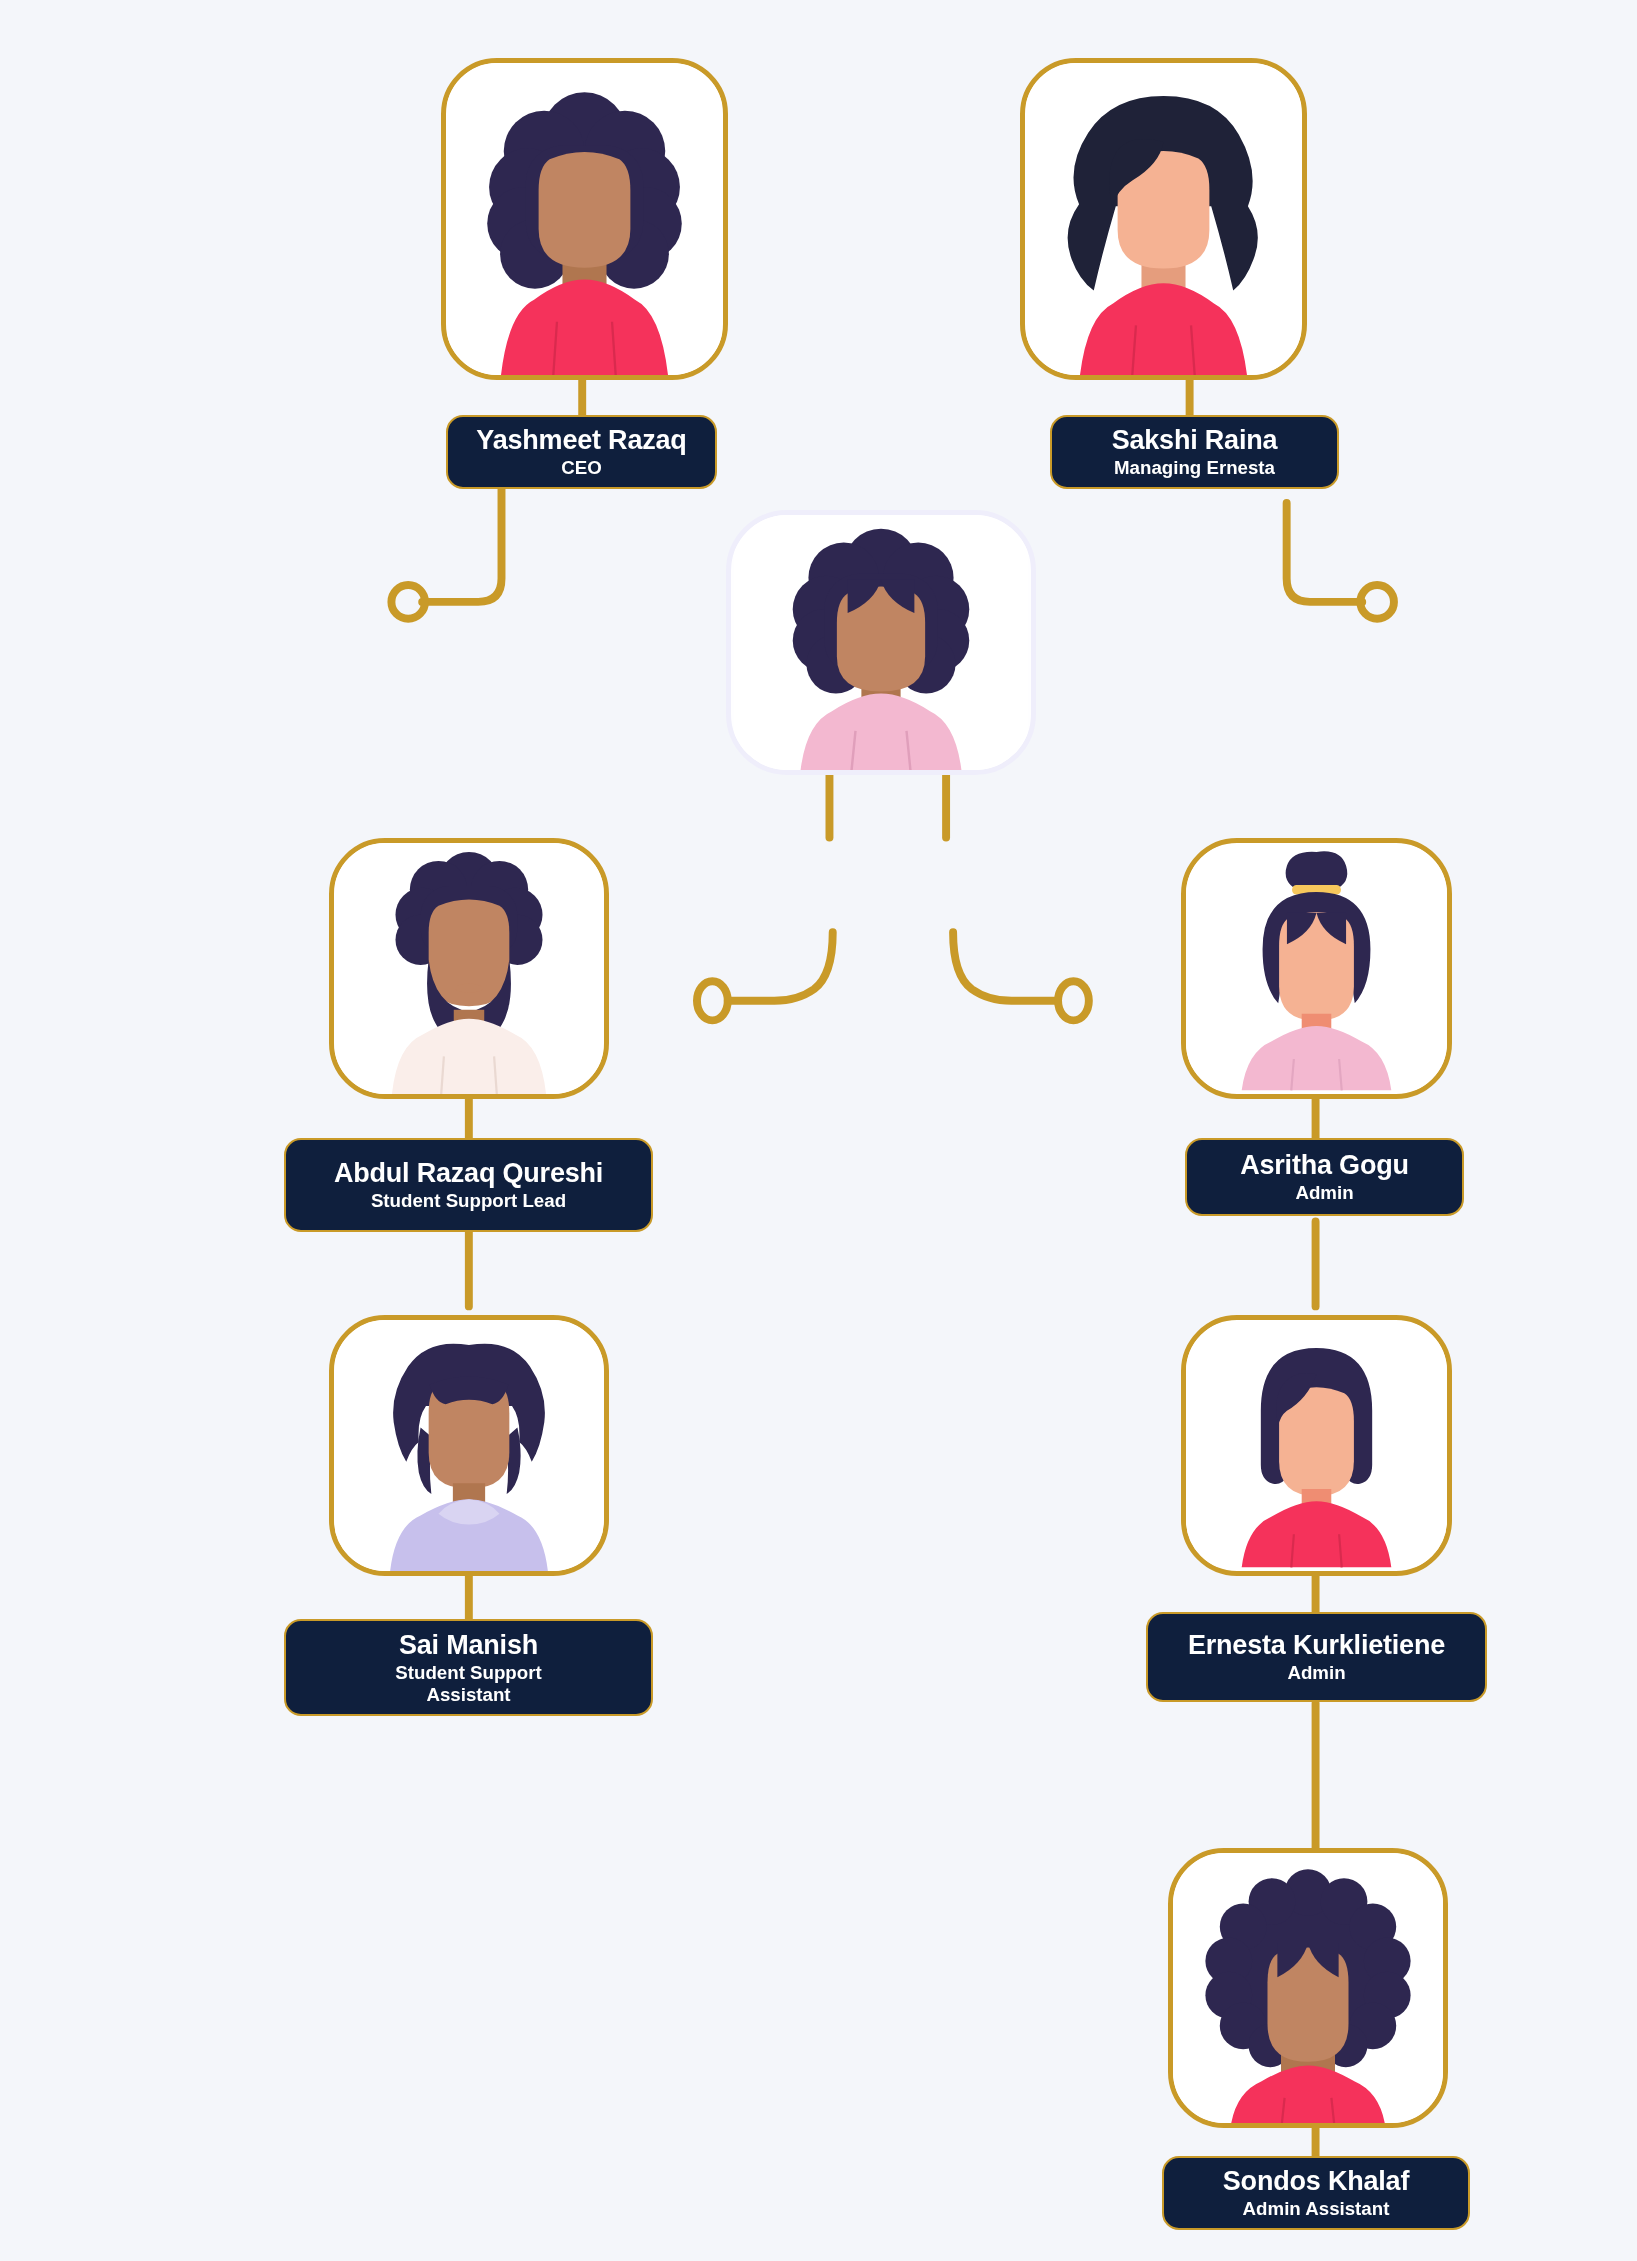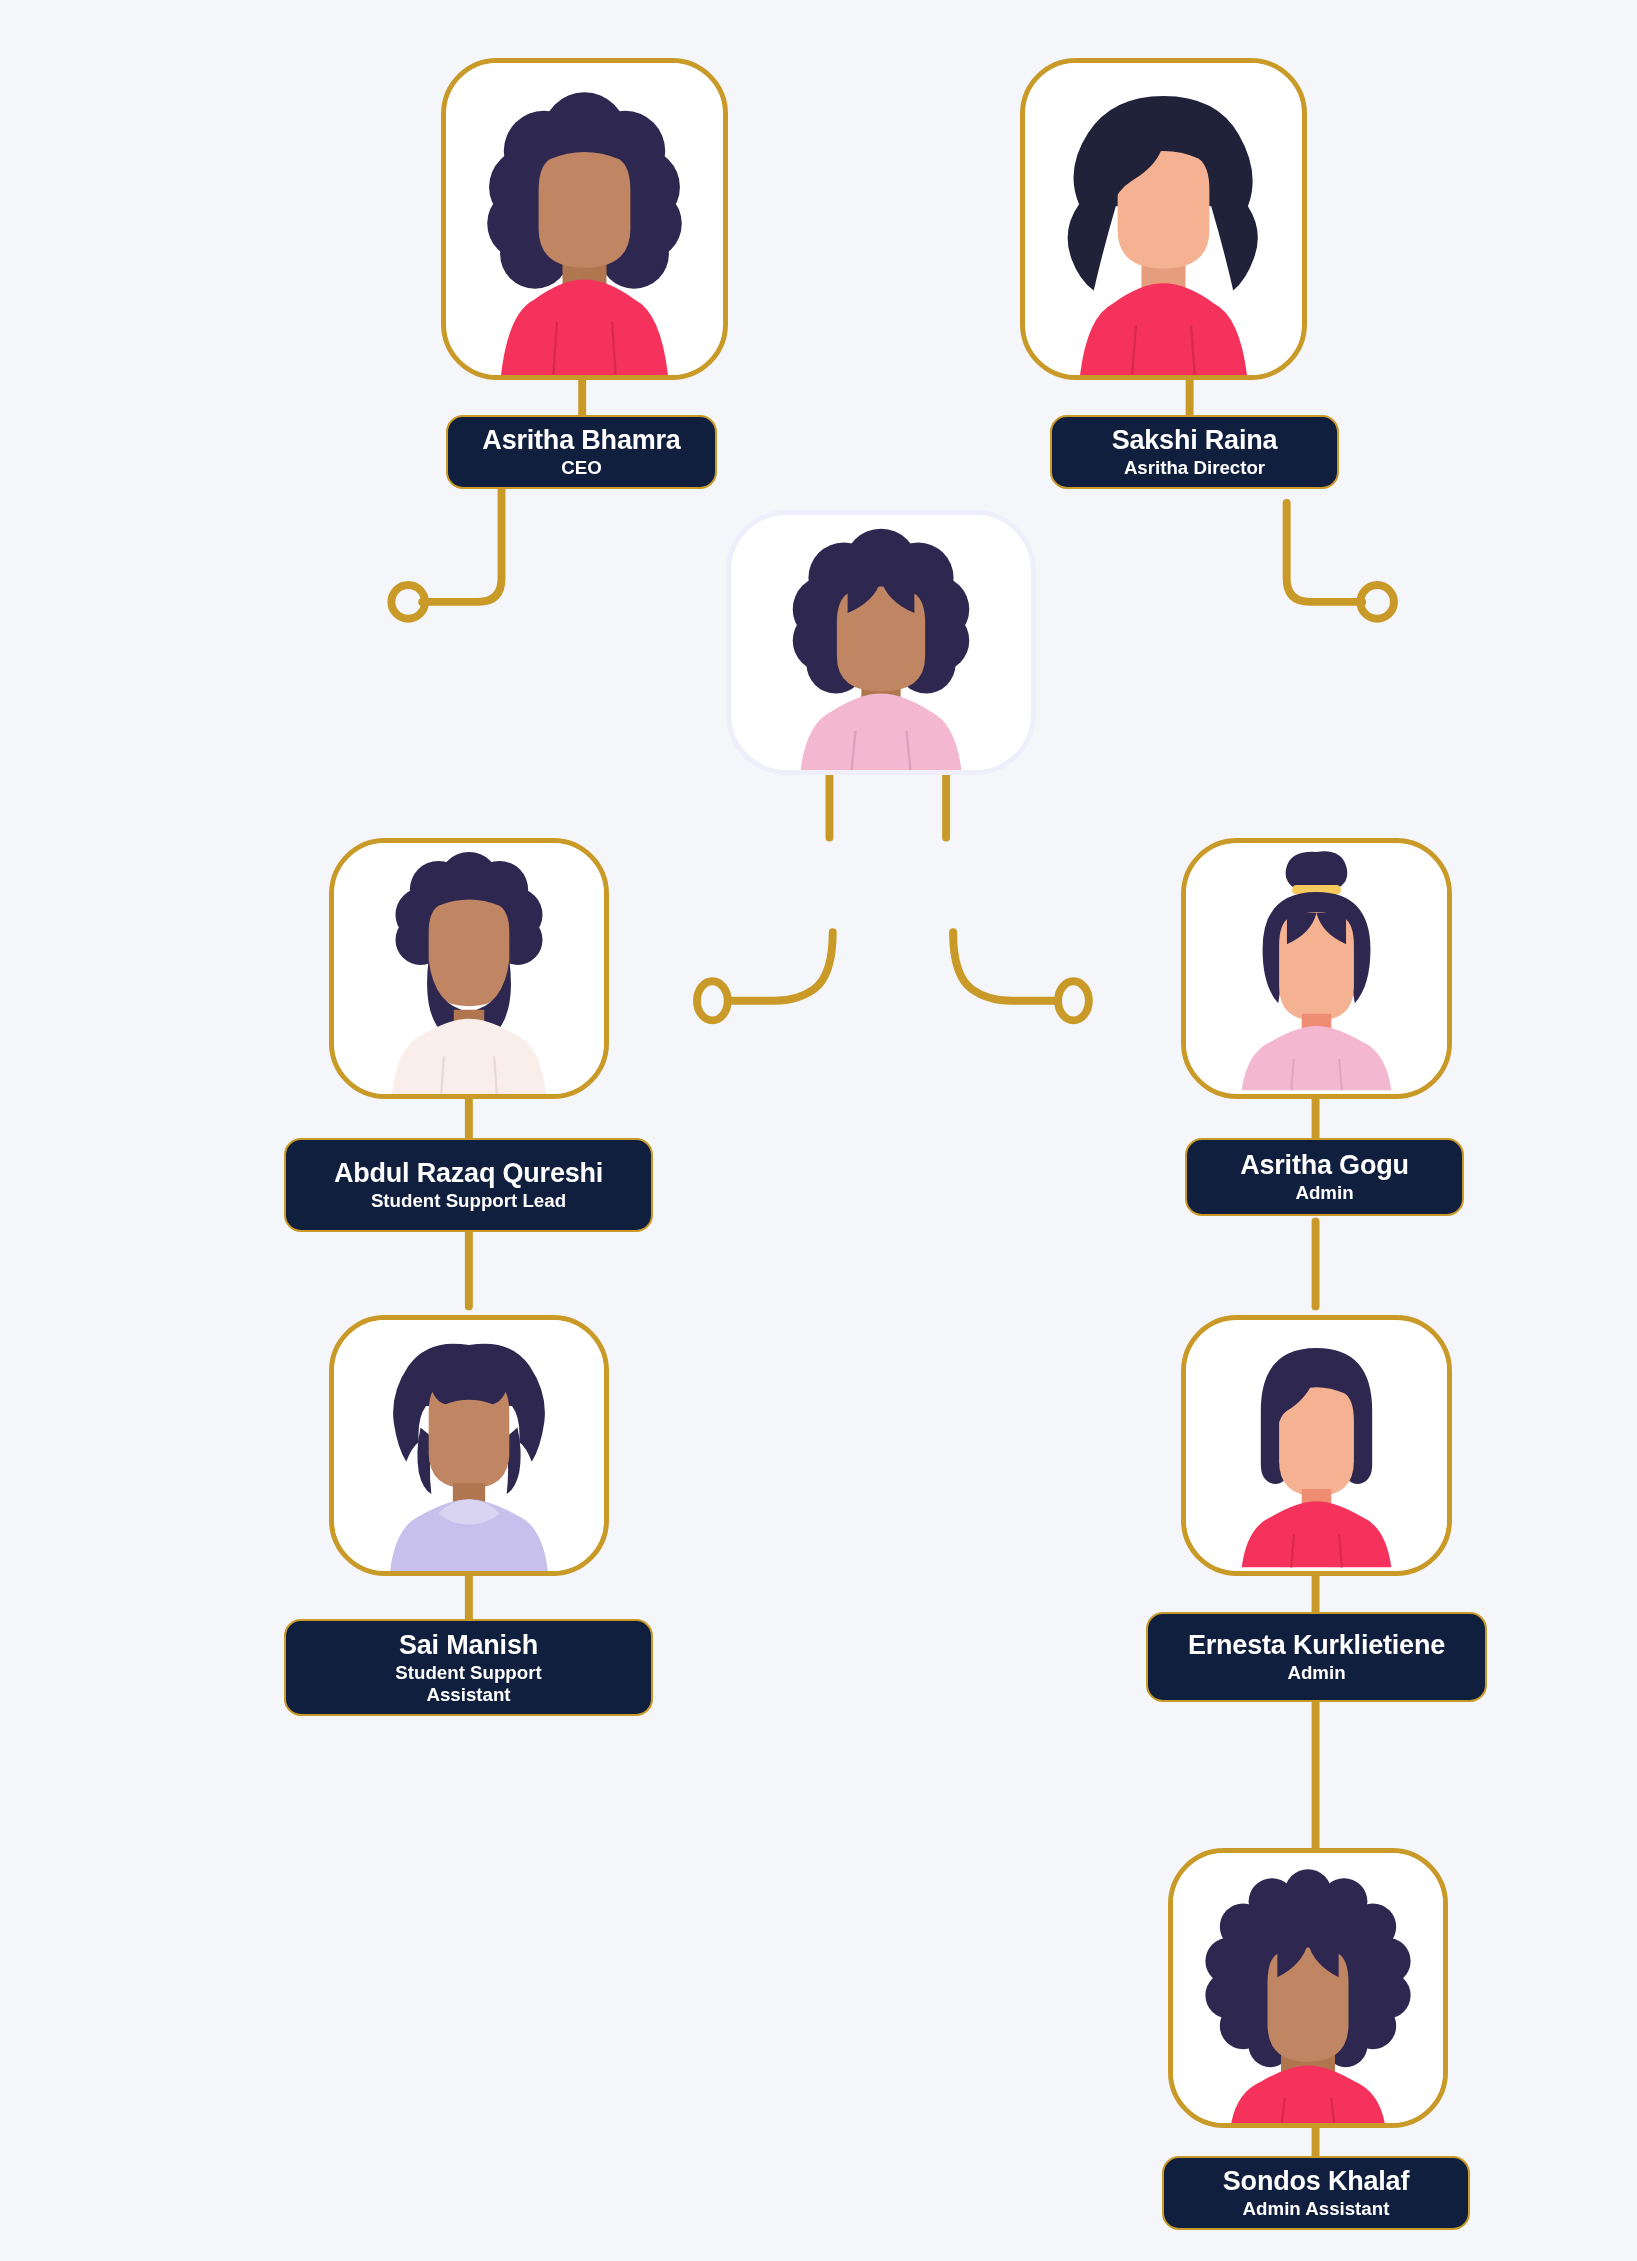--- a/index.html
+++ b/index.html
@@ -265,27 +265,27 @@
       <path d="M120 188 h60 v62 h-60z" fill="#b0764f"></path>
       <path d="M116 112 q34 -14 68 0 q11 7 11 32 v46 q0 42 -45 42 t-45 -42 v-46 q0 -25 11 -32z" fill="#c08562"></path>
       <path d="M150 100 q-6 24 -34 38 l0 -38z" fill="#2e2750"></path>
       <path d="M150 100 q6 24 34 38 l0 -38z" fill="#2e2750"></path>
       <path d="M98 254 q30 -18 52 -18 t52 18 q28 12 34 50 h-172 q6 -38 34 -50z" fill="#f5325b"></path>
       <path d="M124 272 l-3 28 M176 272 l3 28" stroke="#d92a4e" stroke-width="2.5" fill="none"></path>
     </svg>
   </div>
 
   <div class="name-card" style="left:446px; top:415px; width:271px; height:74px;">
-    <div class="person-name">Asritha Bhamra</div>
+    <div class="person-name">Yashmeet Razaq</div>
     <div class="person-role">CEO</div>
   </div>
 
   <div class="name-card" style="left:1050px; top:415px; width:289px; height:74px;">
     <div class="person-name">Sakshi Raina</div>
-    <div class="person-role">Asritha Director</div>
+    <div class="person-role">Managing Ernesta</div>
   </div>
 
 
   <div class="name-card" style="left:284px; top:1138px; width:369px; height:94px;">
     <div class="person-name">Abdul Razaq Qureshi</div>
     <div class="person-role">Student Support Lead</div>
   </div>
 
   <div class="name-card wrap-role" style="left:284px; top:1619px; width:369px; height:97px;">
     <div class="person-name">Sai Manish</div>

